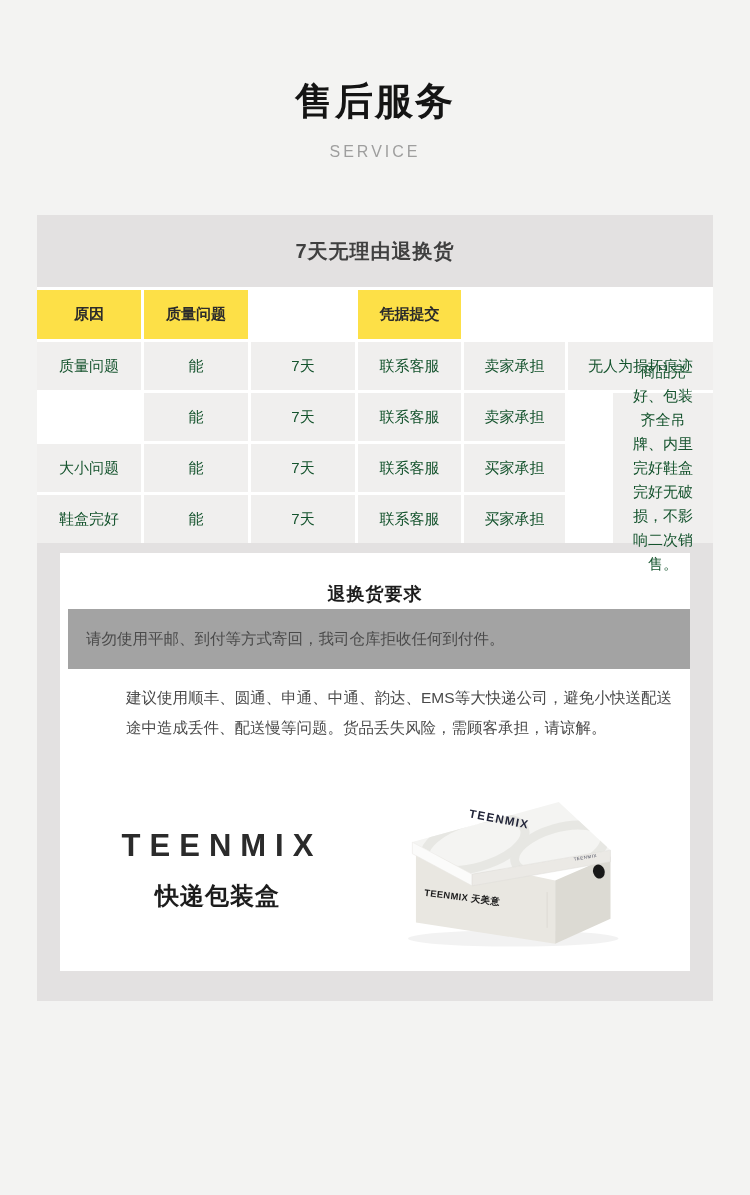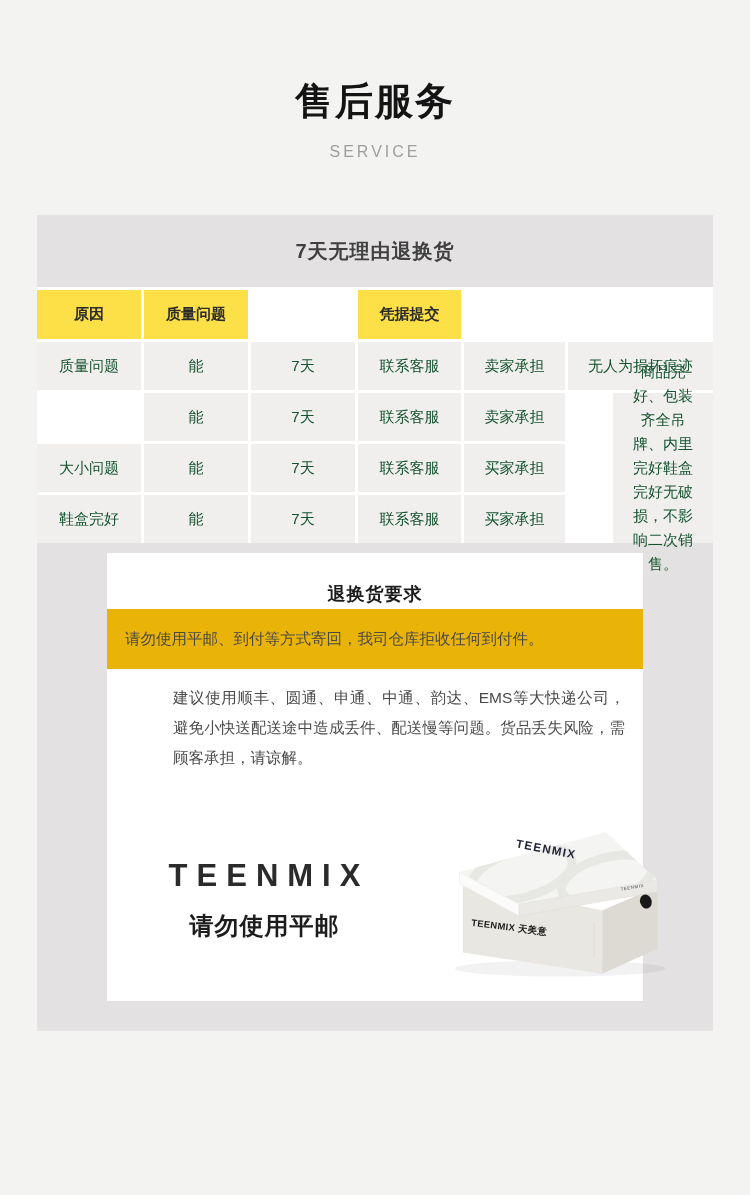--- a/index.html
+++ b/index.html
@@ -40,34 +40,34 @@
     font-size:15px; text-align:center;
   }
   .th { background:#fde047; font-weight:700; color:#2b2b2b; }
   .td { background:#f0efee; color:#14532d; }
   .td.remark-merged {
     justify-content:flex-start; text-align:center;
     padding:0 14px; line-height:24px;margin-left:45px;
   }
   
   .card {
-    width:536px; margin:10px auto 0; background:#ffffff;
+    width:630px; margin:10px auto 0; background:#ffffff;
     padding:1px 0 16px;
   }
   .req-title {
     margin-top:28px; text-align:center;
     font-size:18px; font-weight:700; color:#1c1c1c; letter-spacing:1px;
   }
   .req-para {
     margin:21px 0 0; padding:0 18px;
     font-size:15.5px; line-height:29px; color:#4a4a4a;
     text-align:justify;
   }
   .stripe {
-    margin-top:3px; background:#eab308; padding:17px 18px;
+    margin-top:3px; background:#a3a3a3; padding:17px 18px;margin-left:8px;
   }
   .stripe .req-para { margin:0; padding:0; line-height:26px; }
   .req-para.last { margin-top:14px; line-height:30px;margin-left:48px; }
   
   .brand-row {
     margin-top:42px; display:flex; align-items:center;
   }
   .brand-left { flex:0 0 315px; text-align:center; }
   .brand-name {
     font-size:31px; font-weight:600; color:#2b2b2b; letter-spacing:9px;
@@ -129,21 +129,21 @@
 
     <div class="stripe">
       <p class="req-para">请勿使用平邮、到付等方式寄回，我司仓库拒收任何到付件。</p>
     </div>
 
     <p class="req-para last">建议使用顺丰、圆通、申通、中通、韵达、EMS等大快递公司，避免小快送配送途中造成丢件、配送慢等问题。货品丢失风险，需顾客承担，请谅解。</p>
 
     <div class="brand-row">
       <div class="brand-left">
         <div class="brand-name">TEENMIX</div>
-        <div class="brand-label">请勿使用平邮</div>
+        <div class="brand-label">快递包装盒</div>
       </div>
       <div class="brand-right">
         <svg width="250" height="166" viewBox="0 0 280 186">
           <defs>
             <clipPath id="lidClip">
               <polygon points="25,64 189,19 247,73 92,100"></polygon>
             </clipPath>
           </defs>
 
           <ellipse cx="138" cy="172" rx="118" ry="9" fill="#000000" opacity="0.05"></ellipse>

